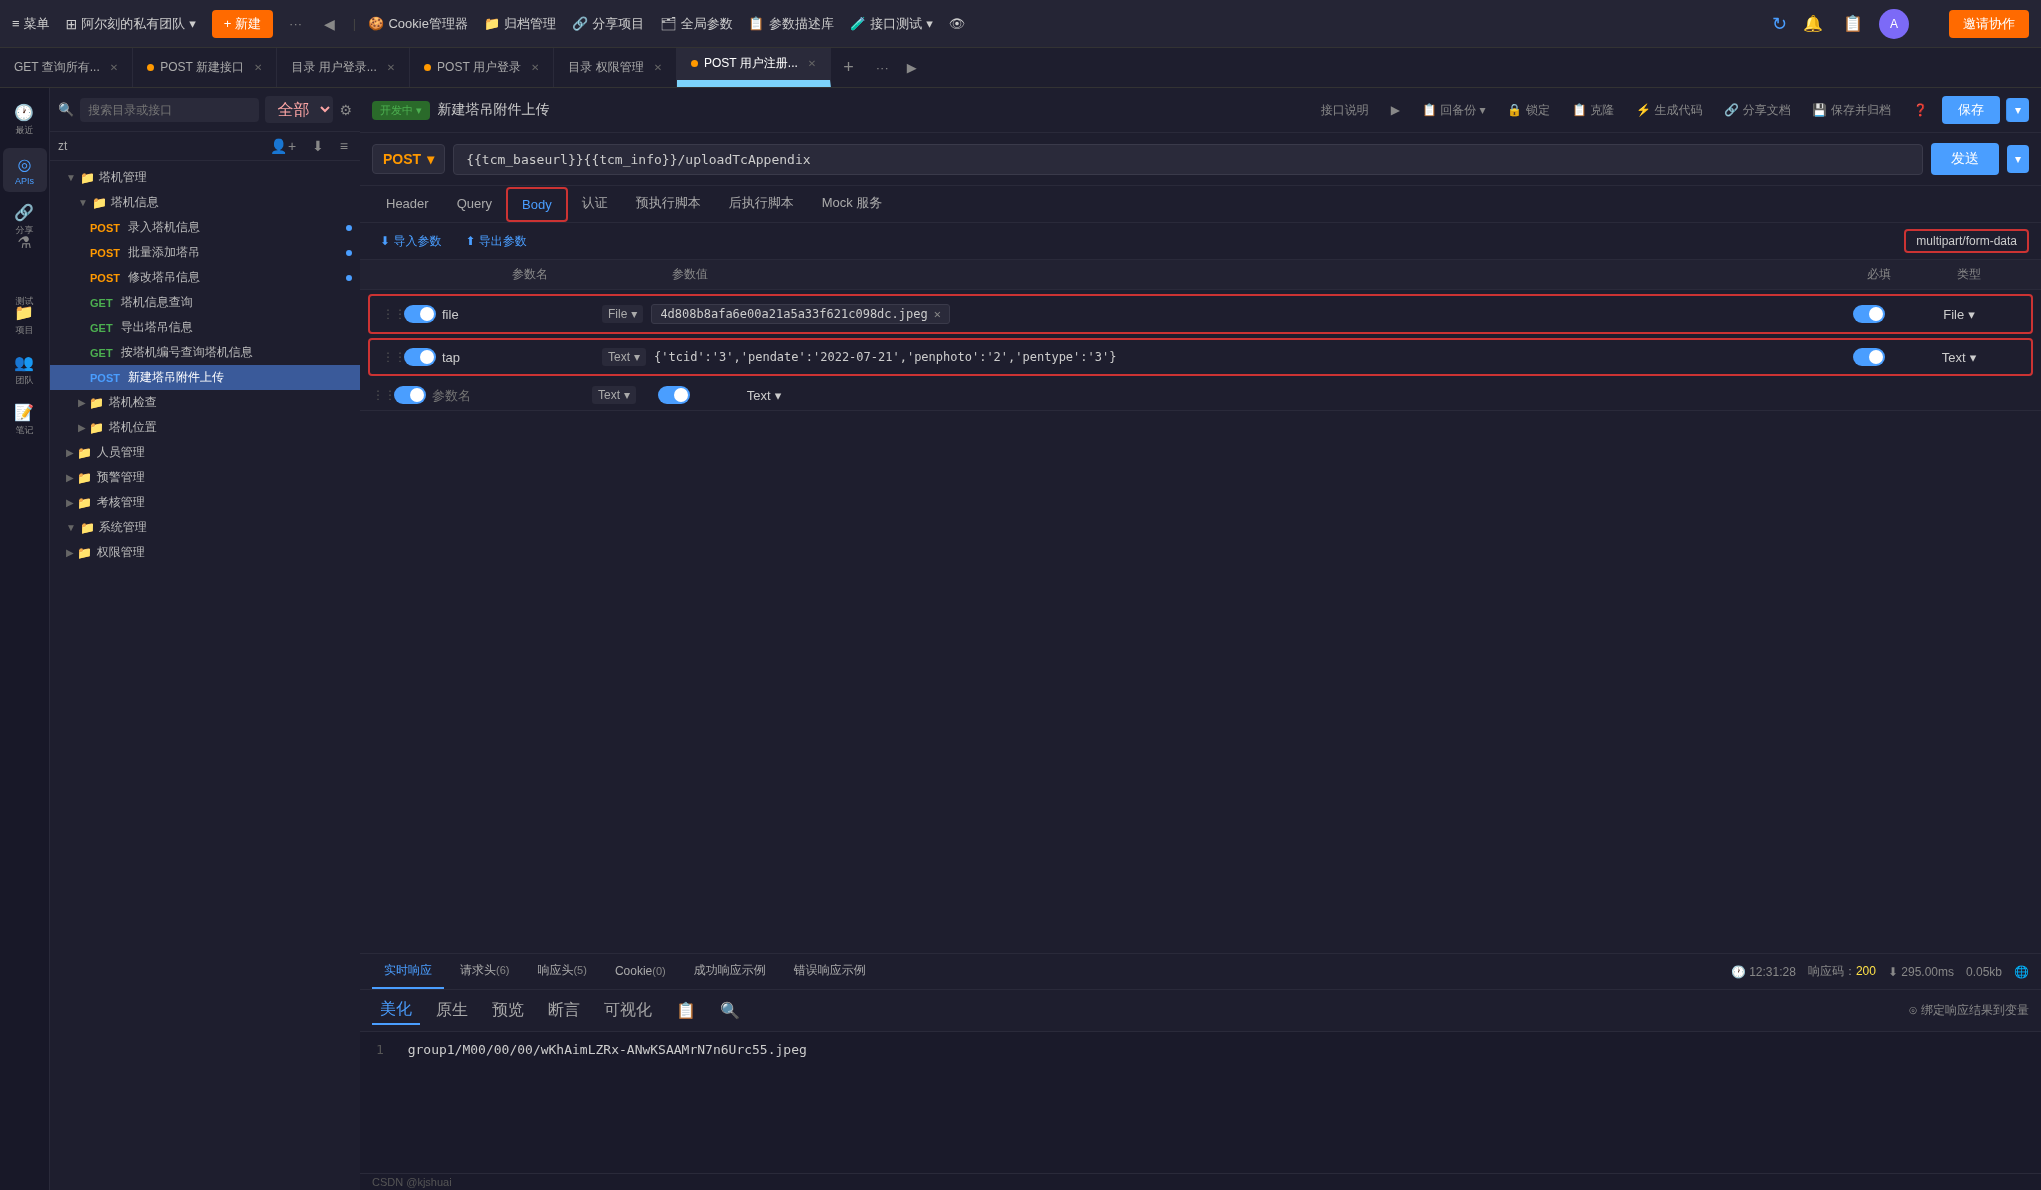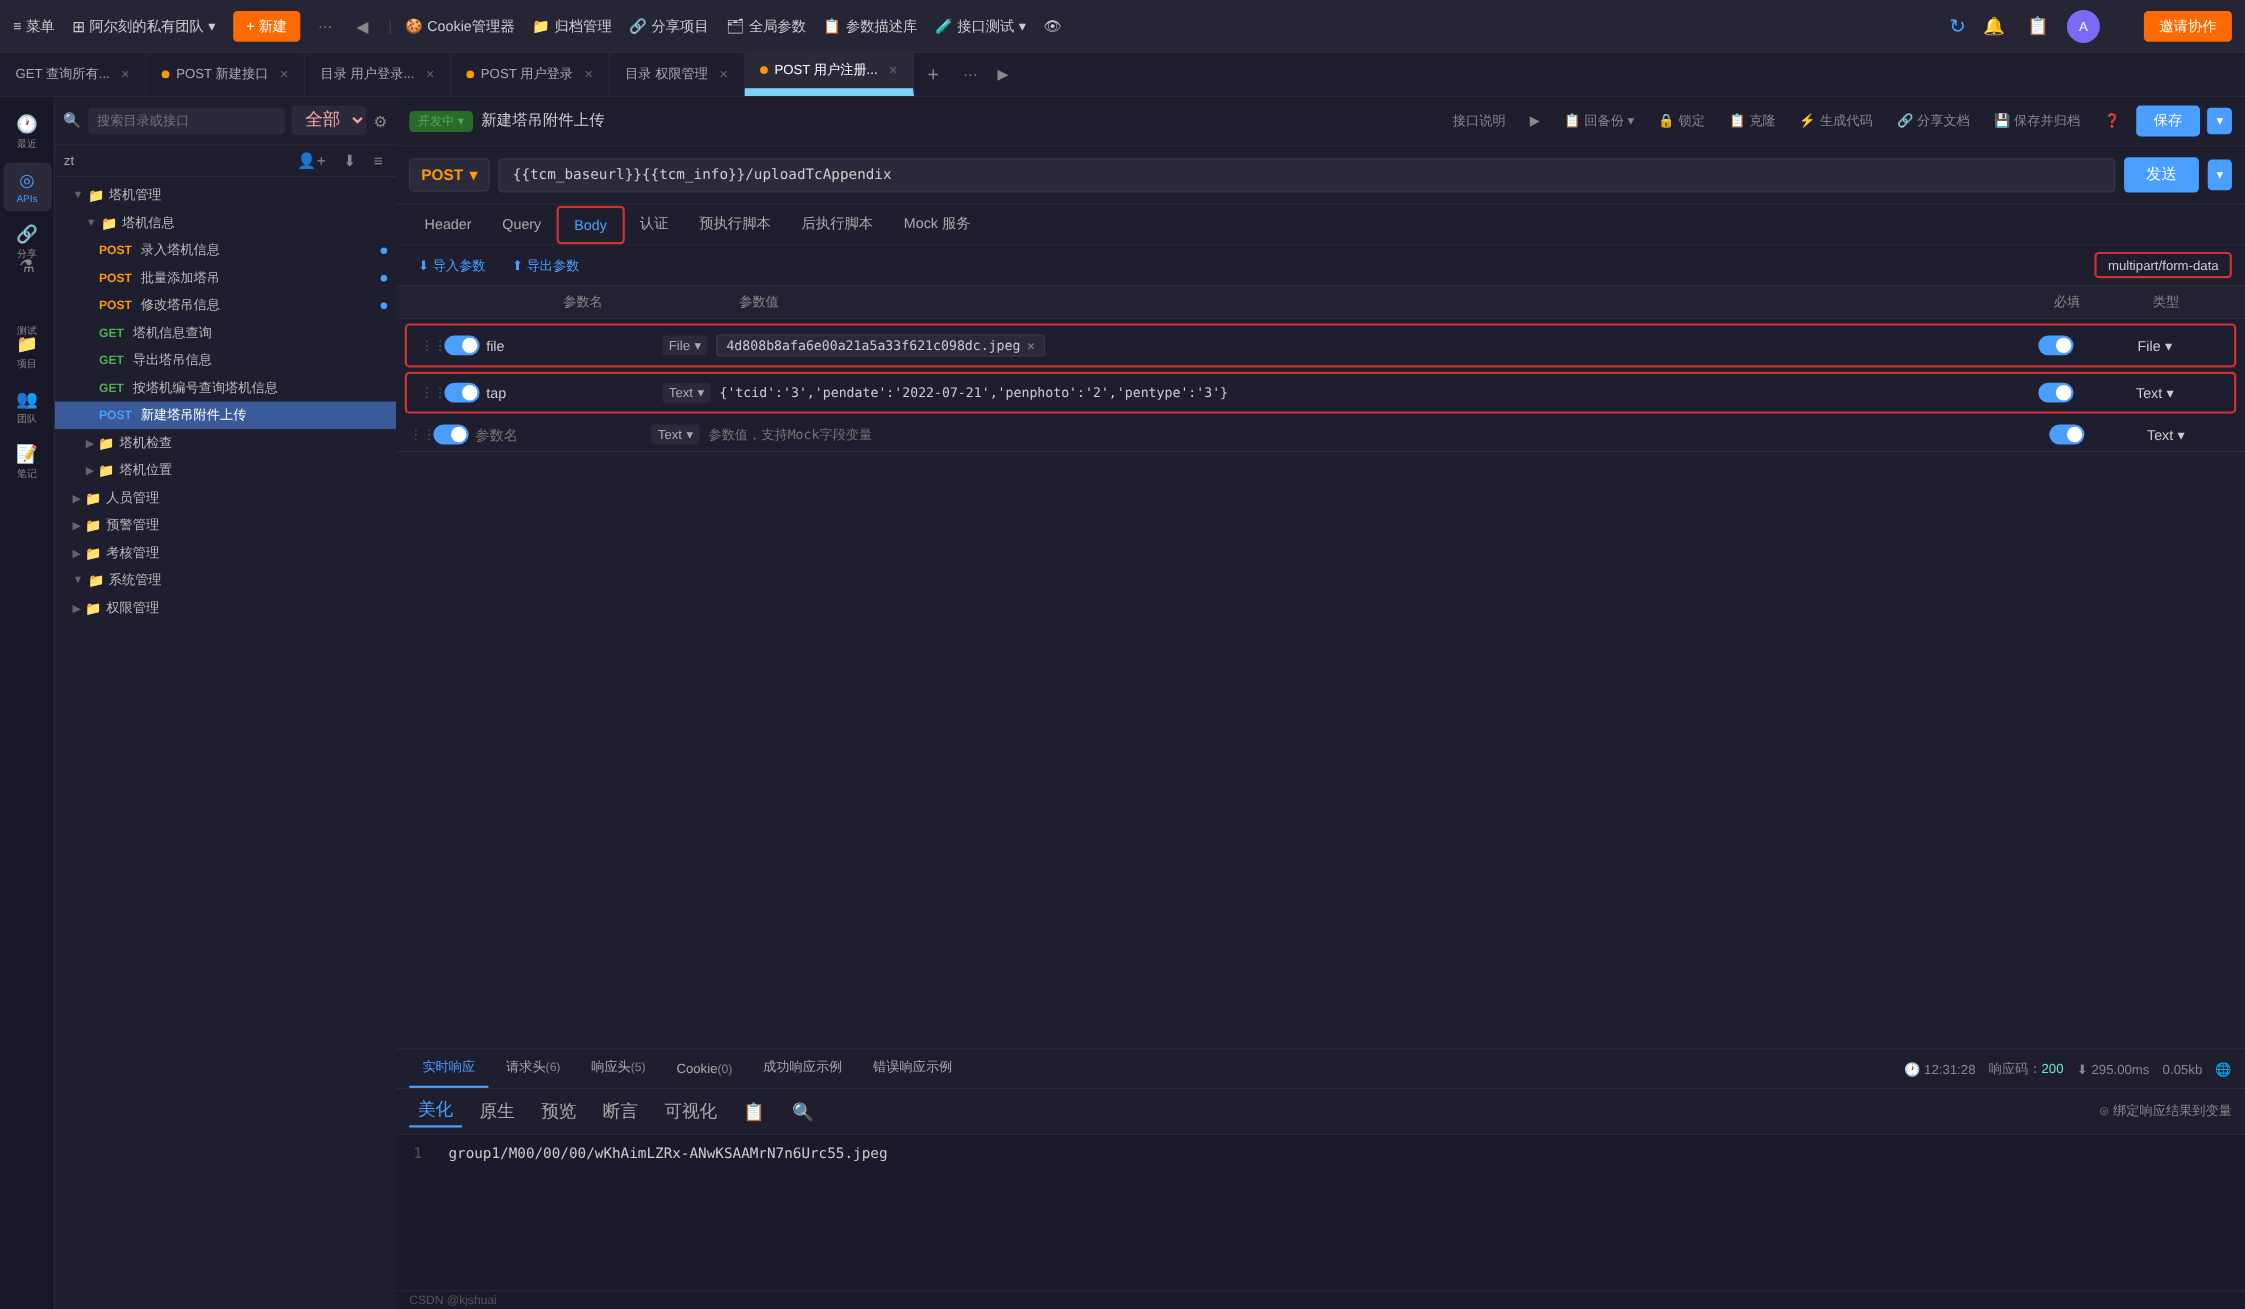--- a/index.html
+++ b/index.html
@@ -118,21 +118,21 @@
 
     .placeholder-row { display: flex; align-items: center; padding: 6px 12px; border-bottom: 1px solid #2a2a3a; }
 
     
     .response-area { border-top: 1px solid #2a2a3a; display: flex; flex-direction: column; height: 220px; }
     .response-tabs { display: flex; align-items: center; padding: 0 12px; border-bottom: 1px solid #2a2a3a; gap: 4px; }
     .resp-tab { padding: 8px 12px; cursor: pointer; color: #aaa; font-size: 12px; border-bottom: 2px solid transparent; }
     .resp-tab.active { color: #4a9eff; border-bottom-color: #4a9eff; }
     .resp-tab-count { font-size: 11px; color: #888; }
     .resp-info { margin-left: auto; display: flex; align-items: center; gap: 12px; font-size: 12px; color: #888; }
-    .resp-status { color: #5eead4; }
+    .resp-status { color: #fde047; }
 
     .resp-toolbar { display: flex; align-items: center; padding: 6px 12px; gap: 8px; border-bottom: 1px solid #2a2a3a; }
     .resp-tool-btn { background: none; border: none; color: #aaa; cursor: pointer; font-size: 16px; padding: 3px 8px; border-radius: 4px; }
     .resp-tool-btn.active { color: #4a9eff; border-bottom: 2px solid #4a9eff; border-radius: 0; }
     .resp-bind-right { margin-left: auto; font-size: 12px; color: #888; }
 
     .resp-content { flex: 1; padding: 10px 16px; font-family: monospace; font-size: 13px; color: #ccc; overflow-y: auto; background: #1a1a2a; }
     .line-num { color: #555; margin-right: 16px; user-select: none; }
 
     
@@ -462,23 +462,20 @@
 
       <div class="placeholder-row">
         <span class="row-drag">⋮⋮</span>
         <div class="toggle row-toggle"></div>
         <div class="row-name">
           <input type="text" placeholder="参数名" style="background: transparent; border: none; outline: none; color: rgb(85, 85, 85); font-size: 13px; width: 100%;">
         </div>
         <div class="row-type-sel">
           <span>Text</span>
           <span>▾</span>
-        </div>
-        <div class="row-value" style="flex:1;">
-          <input type="text" placeholder="参数值，支持Mock字段变量" style="background: transparent; border: none; outline: none; color: rgb(85, 85, 85); font-size: 12px; width: 100%; font-family: monospace;">
         </div>
         <div class="row-required">
           <div class="toggle"></div>
         </div>
         <div class="row-type-right">
           <span>Text</span>
           <span>▾</span>
         </div>
       </div>
     </div>

